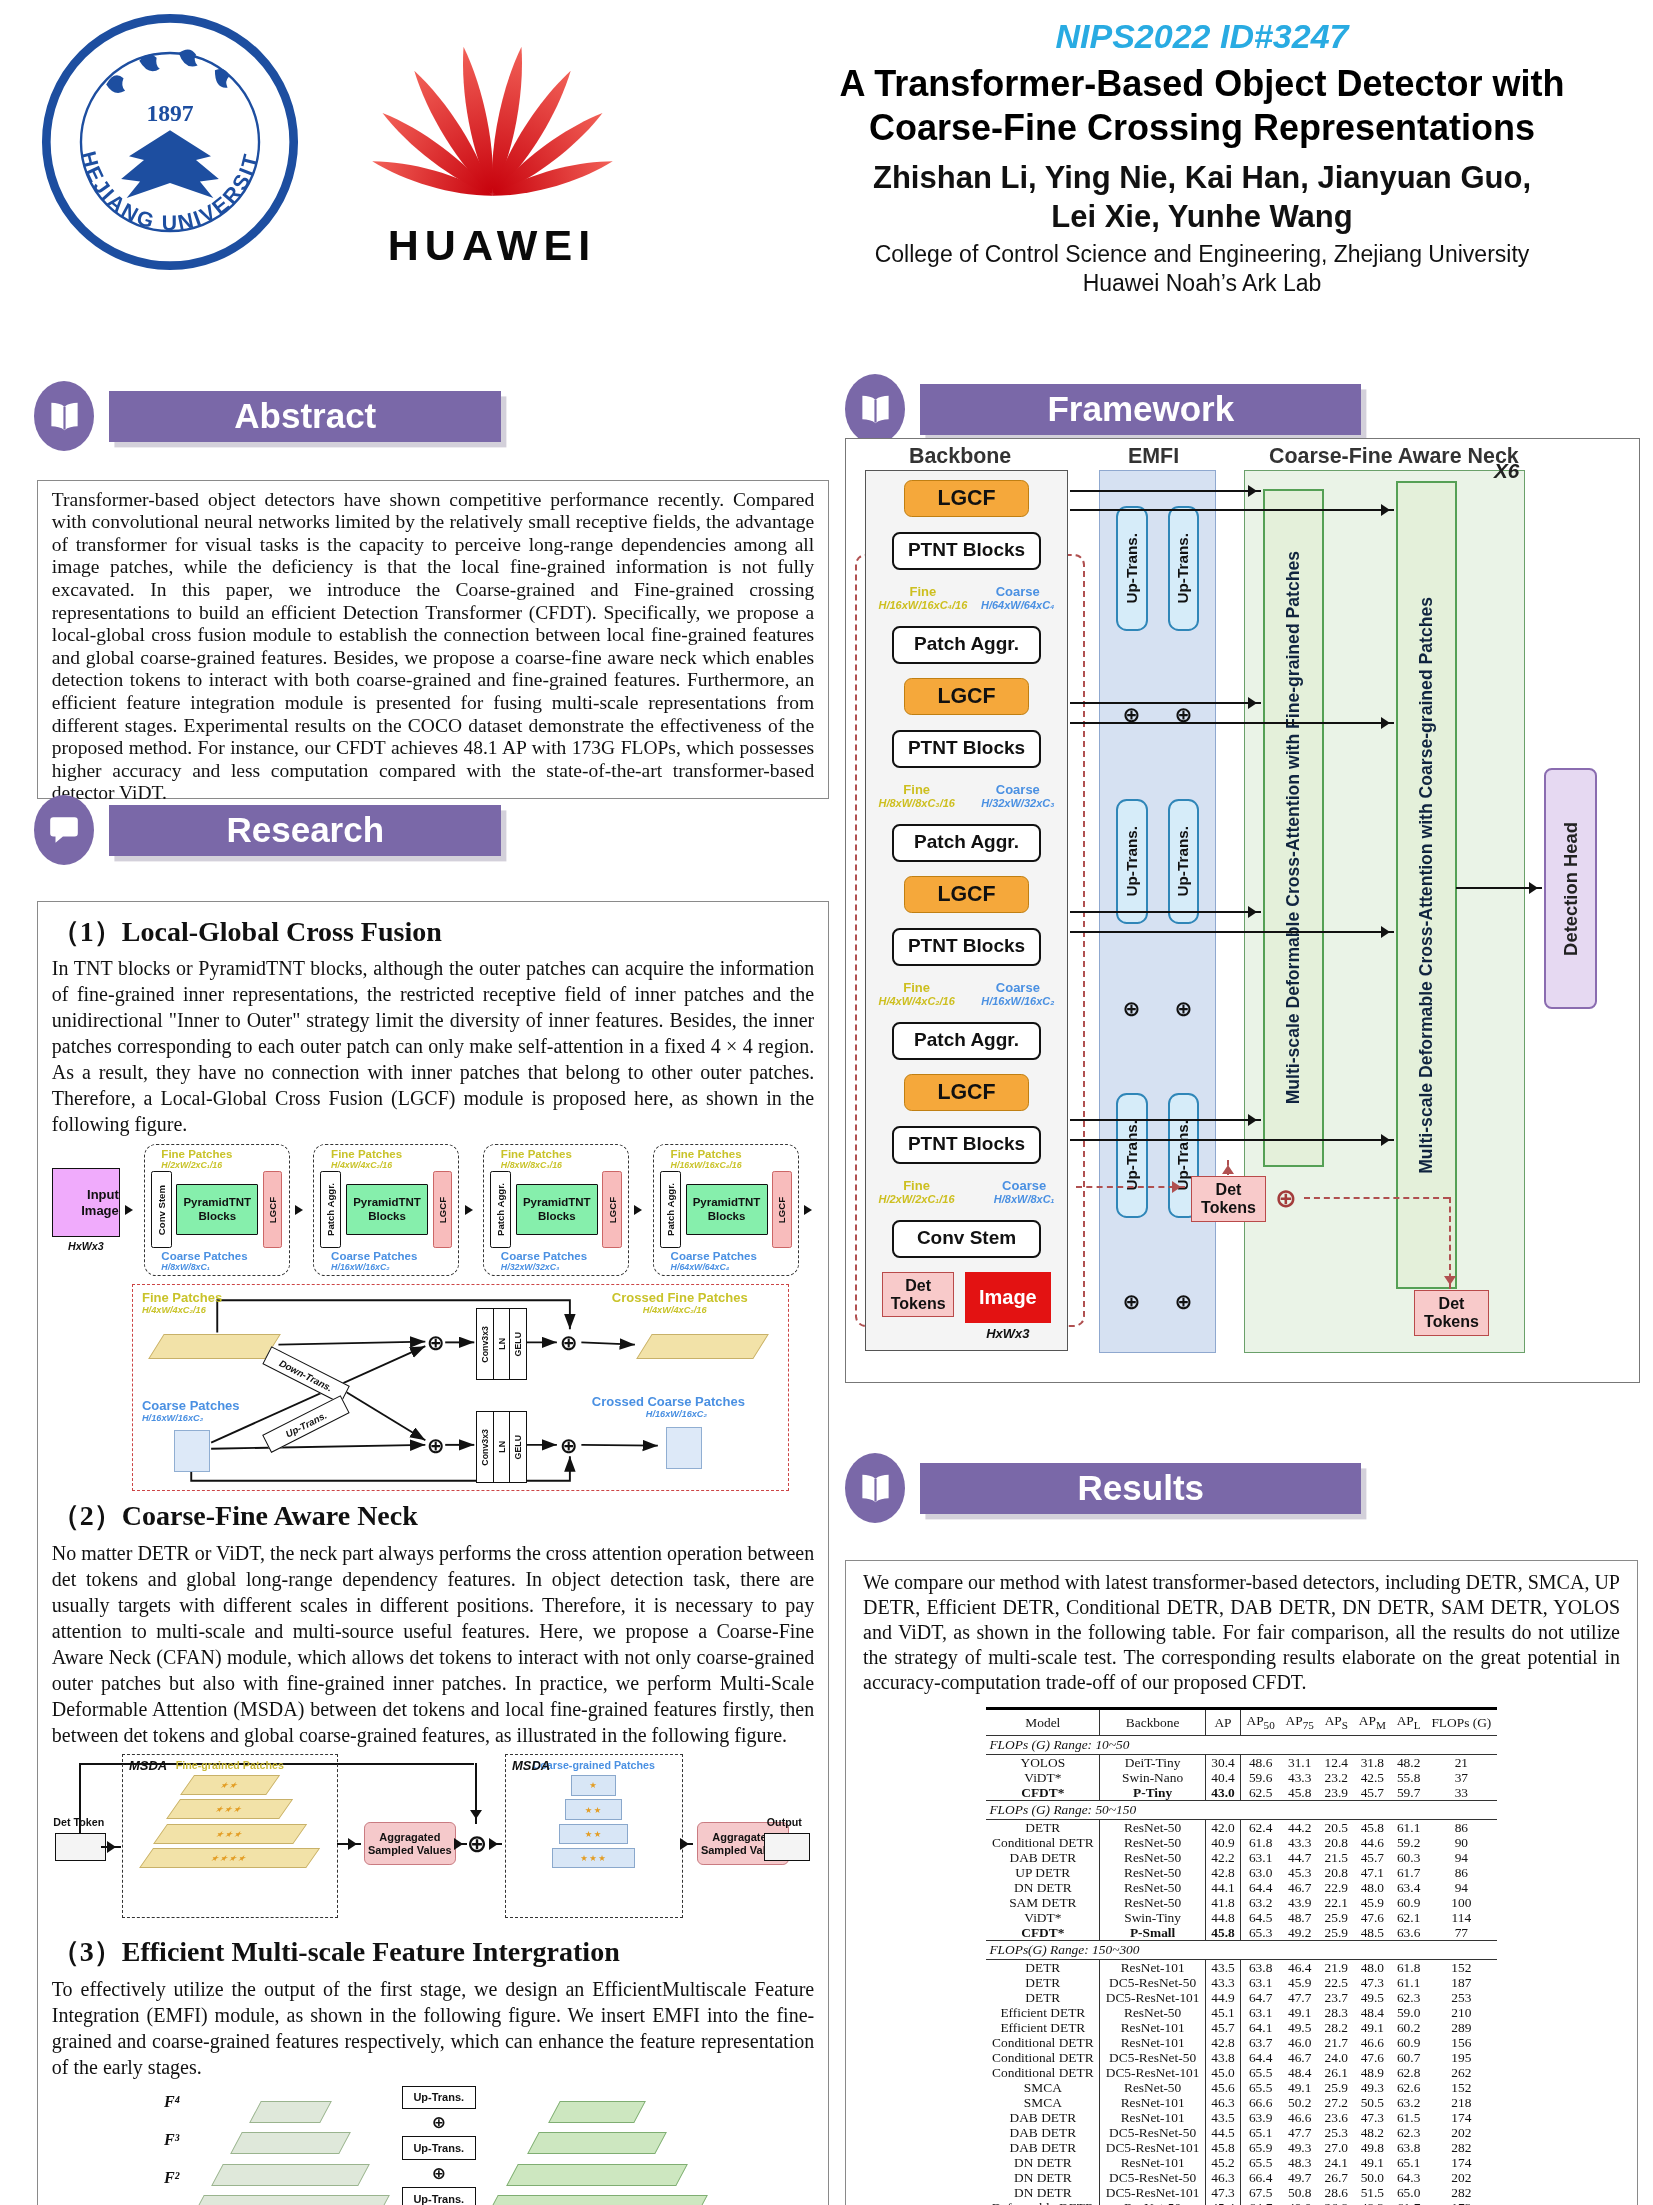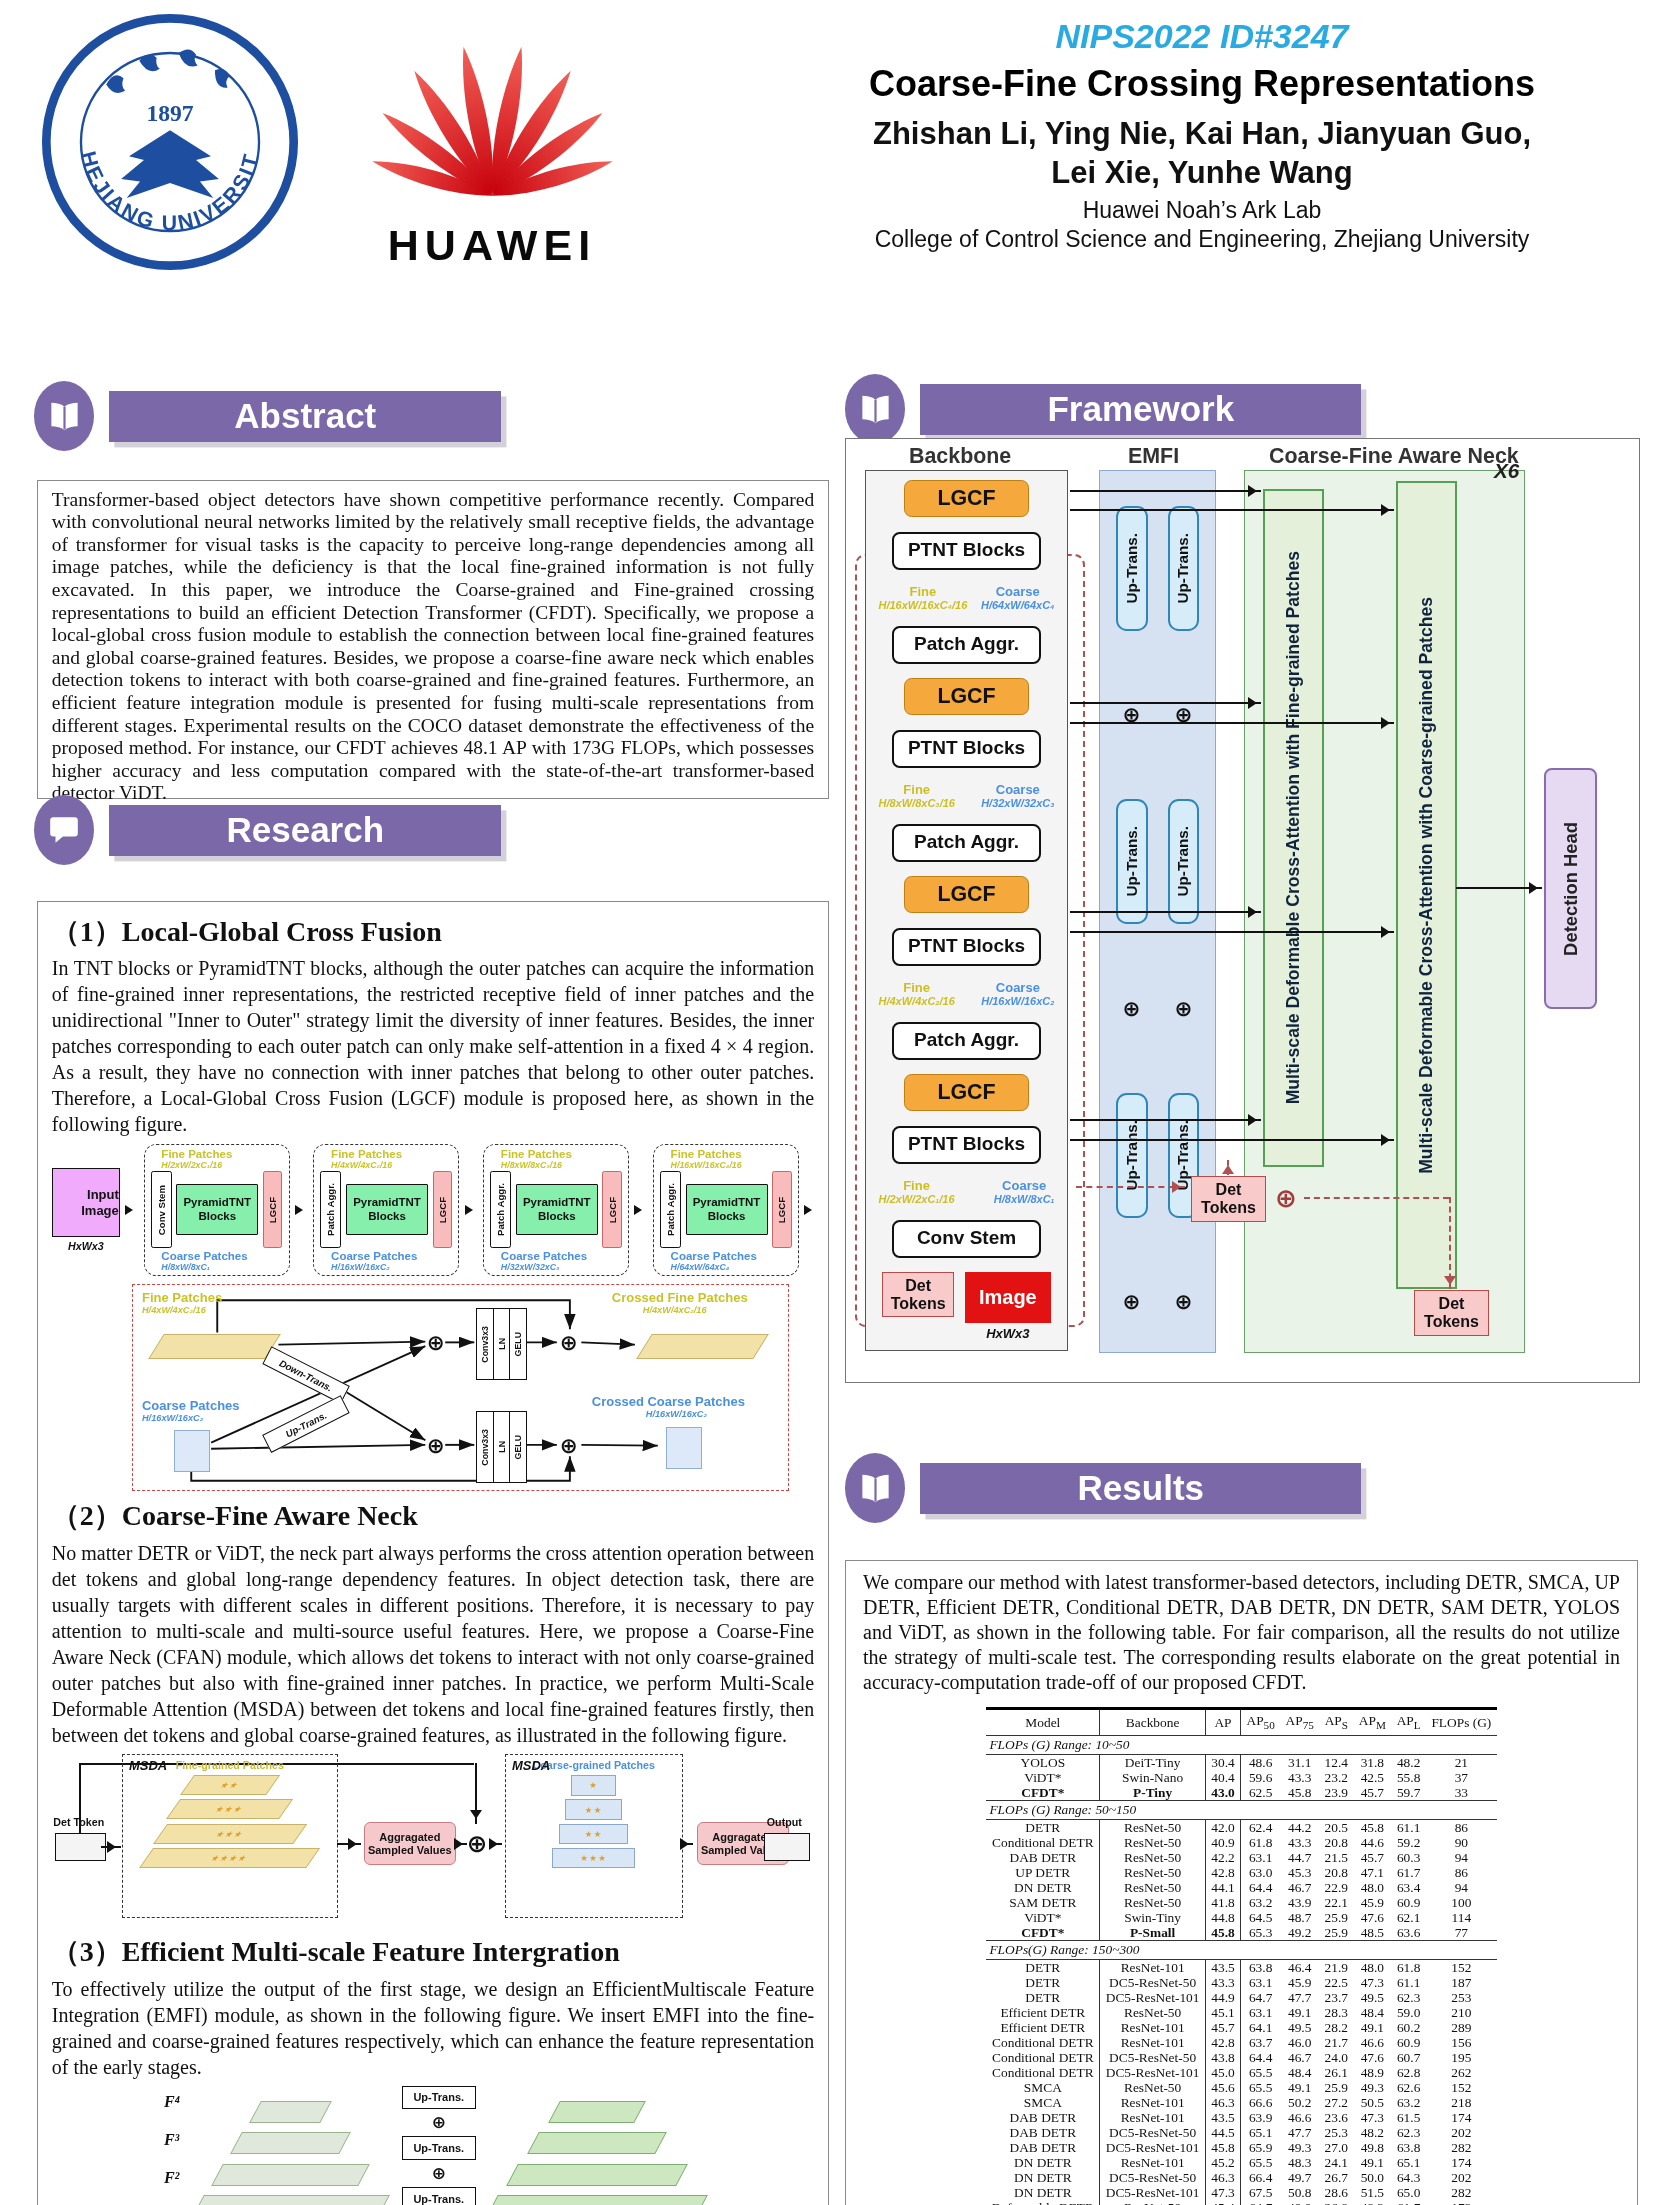--- a/index.html
+++ b/index.html
@@ -190,29 +190,30 @@
             <path d="M0 -178 C -15 -125 -16 -55 0 0 C 16 -55 15 -125 0 -178 Z" fill="url(#hred)"></path>
           </g>
       </g>
     </svg>
     <div class="hw-word">HUAWEI</div>
   </div>
 
   <div class="head-text">
     <div class="conf">NIPS2022   ID#3247</div>
     <div class="title">
+      <span style="display:block">A Transformer-Based Object Detector with</span>
       <span style="display:block">Coarse-Fine Crossing Representations</span>
     </div>
     <div class="authors">
       <span style="display:block">Zhishan Li, Ying Nie, Kai Han, Jianyuan Guo,</span>
       <span style="display:block">Lei Xie, Yunhe Wang</span>
     </div>
     <div class="affil">
+      <span style="display:block">College of Control Science and Engineering, Zhejiang University</span>
       <span style="display:block">Huawei Noah’s Ark Lab</span>
-      <span style="display:block">College of Control Science and Engineering, Zhejiang University</span>
     </div>
   </div>
 
   <div class="sec-head" style="left:34px;top:381px;">
     <span class="sec-icon">
       <svg viewBox="0 0 32 32" width="35">
           <path d="M16 7 C13 4.5 8.5 3.5 4 3.5 V25 c4.5 0 9 1 12 3.5 c3-2.5 7.5-3.5 12-3.5 V3.5 C23.5 3.5 19 4.5 16 7 Z" fill="#fff"></path>
           <path d="M16 7 V28" stroke="#7a68a8" stroke-width="2"></path>
         </svg>
     </span>

